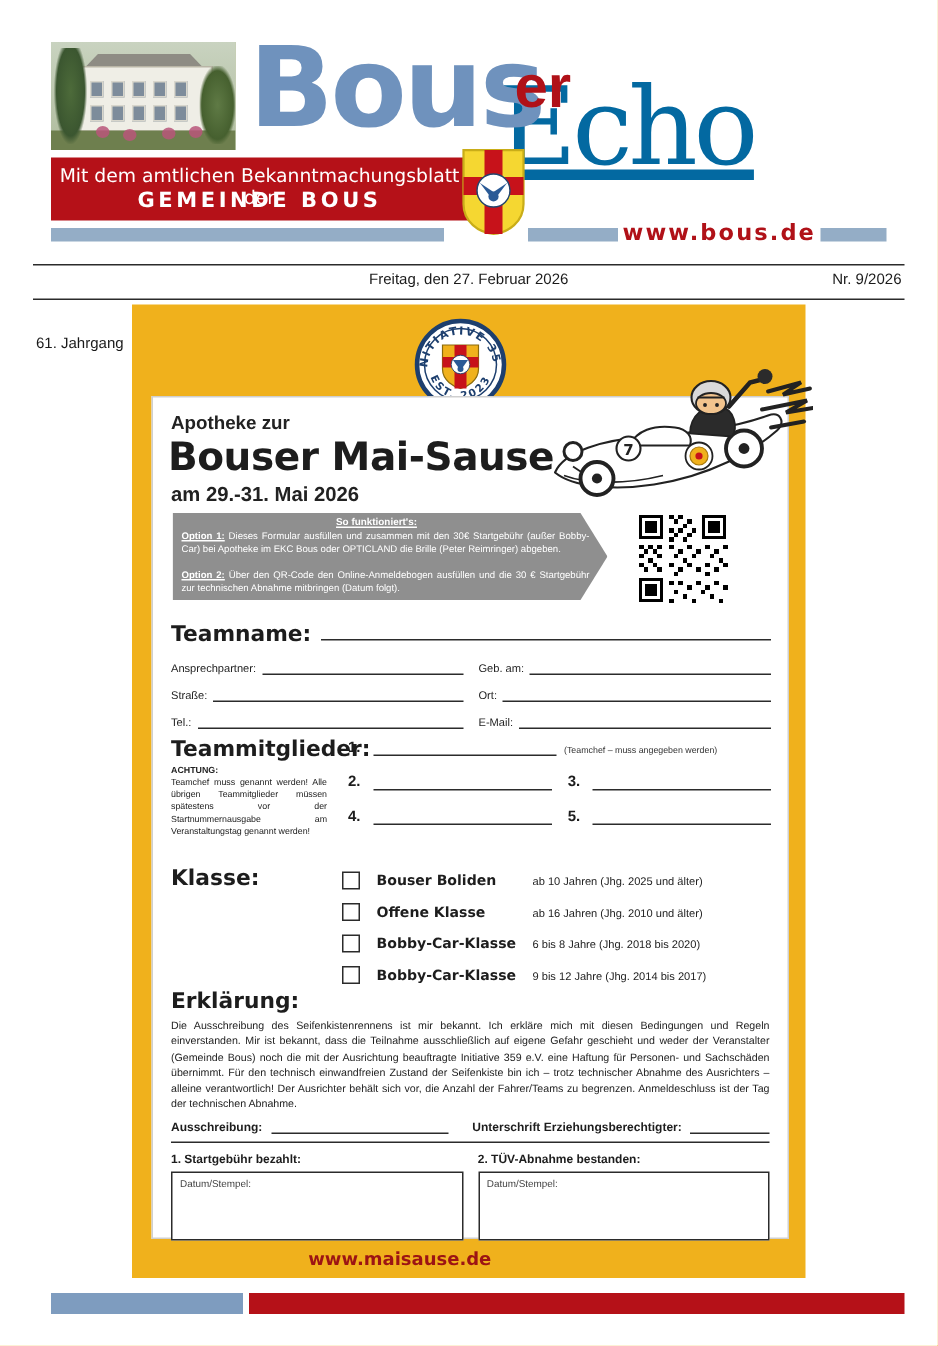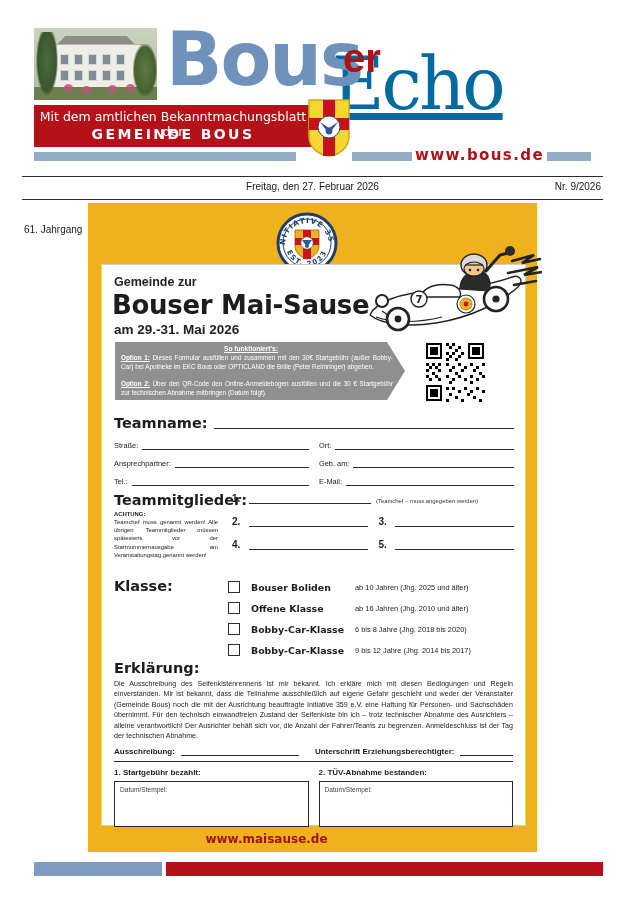--- a/index.html
+++ b/index.html
@@ -60,21 +60,21 @@
   .infobox .hd{position:absolute;left:0;top:3px;width:272px;text-align:center;font-size:6.6px;font-weight:700;color:#fff;text-decoration:underline;}
   .infobox p{position:absolute;left:6px;width:272px;margin:0;font-size:6.4px;line-height:8.6px;color:#fff;text-align:justify;}
   .infobox p.o1{top:12px;}
   .infobox p.o2{top:38px;}
   .infobox u.ob{font-weight:700;}
 
   .qr{position:absolute;left:322px;top:76px;width:62px;height:62px;}
 
   
   .frm{position:absolute;left:12px;top:150px;width:400px;}
-  .rowT{display:flex;align-items:center;gap:6px;margin-bottom:7px;}
+  .rowT{display:flex;align-items:flex-start;gap:6px;margin-bottom:7px;}
   .lblBig{font-size:14.5px;font-weight:700;color:#1d1d1d;font-family:"DejaVu Sans",sans-serif;white-space:nowrap;}
   .lblSm{font-size:7.4px;color:#222;white-space:nowrap;}
   .line{flex:1;border-bottom:1px solid #2b2b2b;height:11px;}
   .row2{display:flex;gap:10px;margin-bottom:6px;}
   .half{flex:1;display:flex;align-items:flex-end;gap:4px;}
 
   
   .team{position:absolute;left:12px;top:227px;width:400px;}
   .team-left{position:absolute;left:0;top:0;width:104px;}
   .achtung{font-size:5.9px;font-weight:700;color:#222;margin-top:3px;}
@@ -197,21 +197,21 @@
       <path d="M38 18 H46 V47 H38 Z" fill="#c7121a"></path>
       <path d="M30 26 H54 V33 H30 Z" fill="#c7121a"></path>
       <circle cx="42" cy="31" r="6.2" fill="#ffffff" stroke="#23456e" stroke-width="0.6"></circle>
       <path d="M37 28 L47 28 L42 35 Z" fill="#2a5a96"></path>
       <circle cx="42" cy="34" r="2" fill="#2a5a96"></circle>
     </svg>
   </div>
 
   <div class="card">
 
-    <div class="anmeldung">Gemeinde zur</div>
+    <div class="anmeldung">Apotheke zur</div>
     <div class="bigtitle">Bouser Mai-Sause</div>
     <div class="dates">am 29.-31. Mai 2026</div>
 
     <div class="car">
       <svg width="180" height="106" viewBox="0 0 180 106">
         <g stroke="#222" stroke-width="1.4" fill="#ffffff" stroke-linejoin="round">
           <path d="M8 74 C14 60 40 52 70 50 C100 48 128 44 150 36 C158 33 162 40 156 46 C140 60 112 76 74 82 C48 86 20 84 8 74 Z"></path>
           <path d="M58 56 C62 46 74 42 88 44 C96 45 100 50 98 56 Z"></path>
         </g>
         <g stroke="#222" stroke-width="1.2" fill="none">
@@ -330,35 +330,35 @@
       </svg>
     </div>
 
     <div class="frm">
       <div class="rowT">
         <span class="lblBig">Teamname:</span>
         <span class="line"></span>
       </div>
       <div class="row2">
         <span class="half">
+            <span class="lblSm">Ansprechpartner:</span>
+            <span class="line"></span>
+          </span>
+        <span class="half">
+            <span class="lblSm">Geb. am:</span>
+            <span class="line"></span>
+          </span>
+      </div>
+      <div class="row2">
+        <span class="half">
             <span class="lblSm">Straße:</span>
             <span class="line"></span>
           </span>
         <span class="half">
             <span class="lblSm">Ort:</span>
-            <span class="line"></span>
-          </span>
-      </div>
-      <div class="row2">
-        <span class="half">
-            <span class="lblSm">Ansprechpartner:</span>
-            <span class="line"></span>
-          </span>
-        <span class="half">
-            <span class="lblSm">Geb. am:</span>
             <span class="line"></span>
           </span>
       </div>
       <div class="row2">
         <span class="half">
             <span class="lblSm">Tel.:</span>
             <span class="line"></span>
           </span>
         <span class="half">
             <span class="lblSm">E-Mail:</span>

